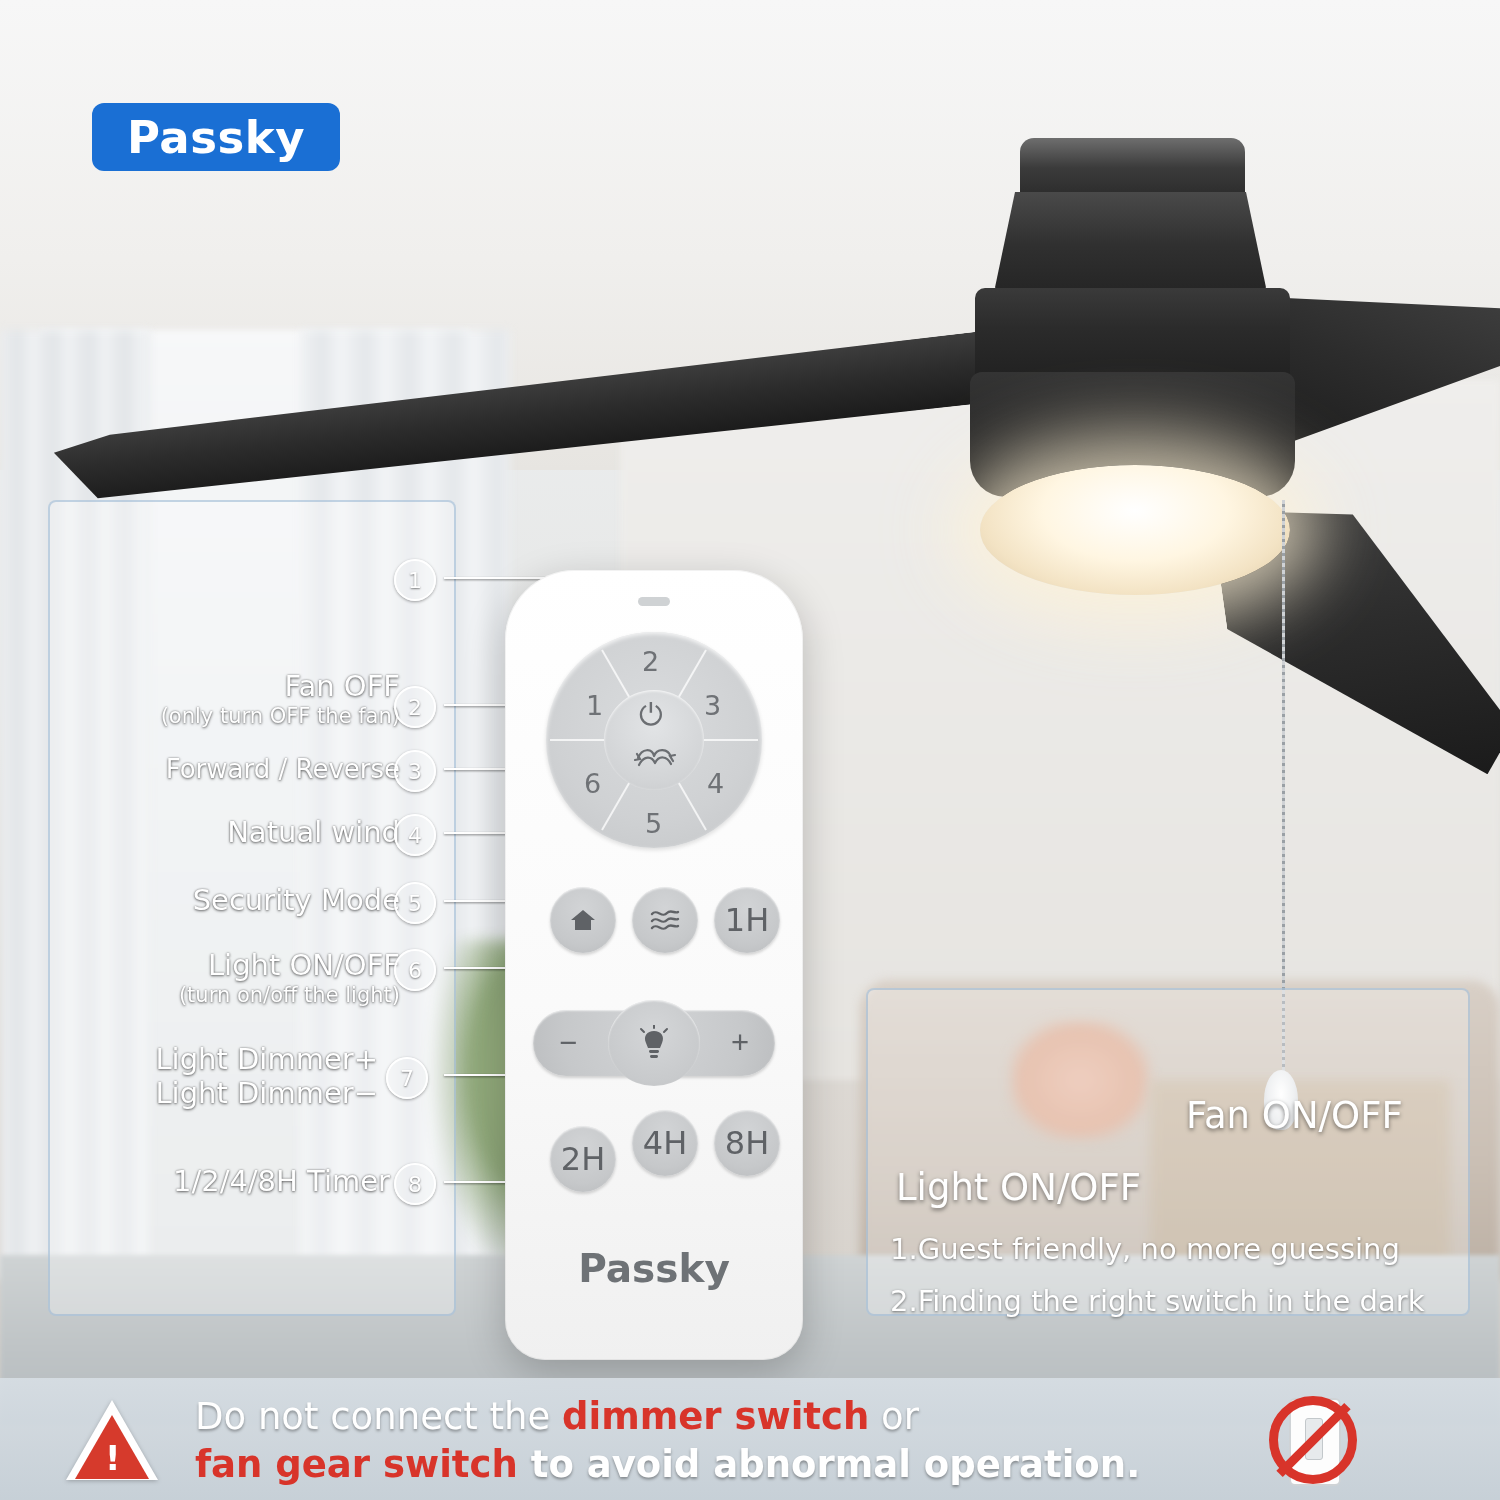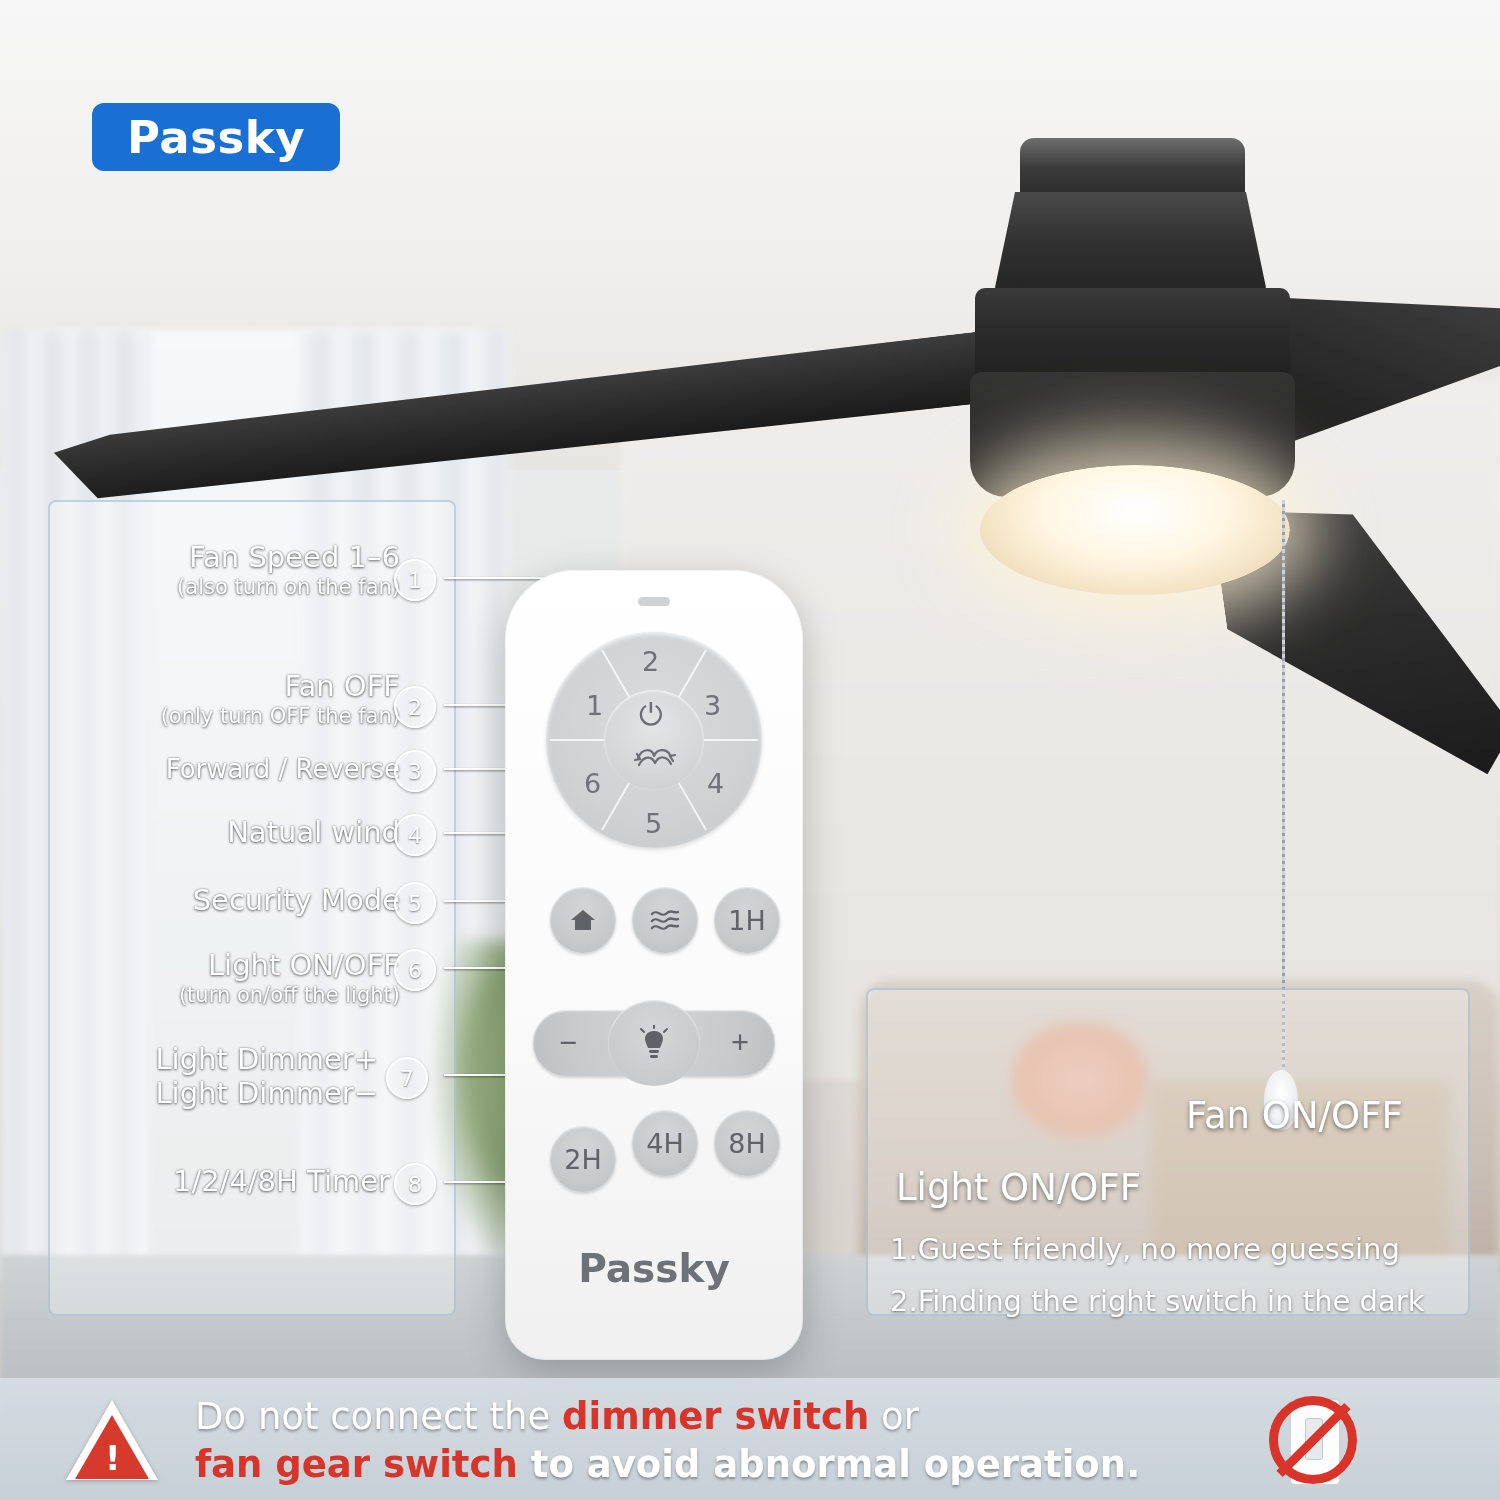--- a/index.html
+++ b/index.html
@@ -279,21 +279,21 @@
     line-height: 30px;
   }
   .rowbtn {
     position: absolute;
     width: 66px; height: 66px;
     border-radius: 50%;
     background: radial-gradient(circle at 50% 32%, #d2d4d6 0%, #c6c8ca 65%, #b9bbbd 100%);
     box-shadow: 0 2px 3px rgba(0,0,0,.16), inset 0 1px 2px rgba(255,255,255,.7);
     display: flex; align-items: center; justify-content: center;
     color: #5f6266;
-    font-size: 27px;
+    font-size: 32px;
     font-family: "DejaVu Sans", sans-serif;
   }
   .dimmer-bar {
     position: absolute; left: 28px; top: 440px;
     width: 242px; height: 66px;
     background: radial-gradient(circle at 50% 30%, #d2d4d6 0%, #c6c8ca 70%, #bcbec0 100%);
     border-radius: 33px;
     box-shadow: 0 2px 3px rgba(0,0,0,.16), inset 0 1px 2px rgba(255,255,255,.7);
     display: flex; align-items: center; justify-content: space-between;
     padding: 0 26px;
@@ -454,24 +454,20 @@
     <path d="M444 705 L655 705 L663 712"></path>
     <path d="M444 769 L640 769 L662 780"></path>
     <path d="M444 833 L610 833 L656 920"></path>
     <path d="M444 901 L560 901 L586 918"></path>
     <path d="M444 968 L620 968 L648 1008"></path>
     <path d="M444 1075 L640 1075 L640 1050 M640 1075 L740 1075 L740 1050"></path>
     <path d="M444 1182 L600 1182 L600 1142 M600 1182 L682 1182 L682 1142 M682 1182 L762 1182 L762 1142"></path>
     <path d="M790 950 L790 1075"></path>
   </svg>
 
-  <div class="ann" style="left:70px;top:540px;width:330px;">
-    <div class="main">Fan Speed 1–6</div>
-    <div class="sub">(also turn on the fan)</div>
-  </div>
   <div class="badge" style="left:394px;top:559px;">1</div>
 
   <div class="ann" style="left:50px;top:669px;width:350px;">
     <div class="main">Fan OFF</div>
     <div class="sub">(only turn OFF the fan)</div>
   </div>
   <div class="badge" style="left:394px;top:686px;">2</div>
 
   <div class="ann small" style="left:60px;top:752px;width:340px;">
     <div class="main">Forward / Reverse</div>

